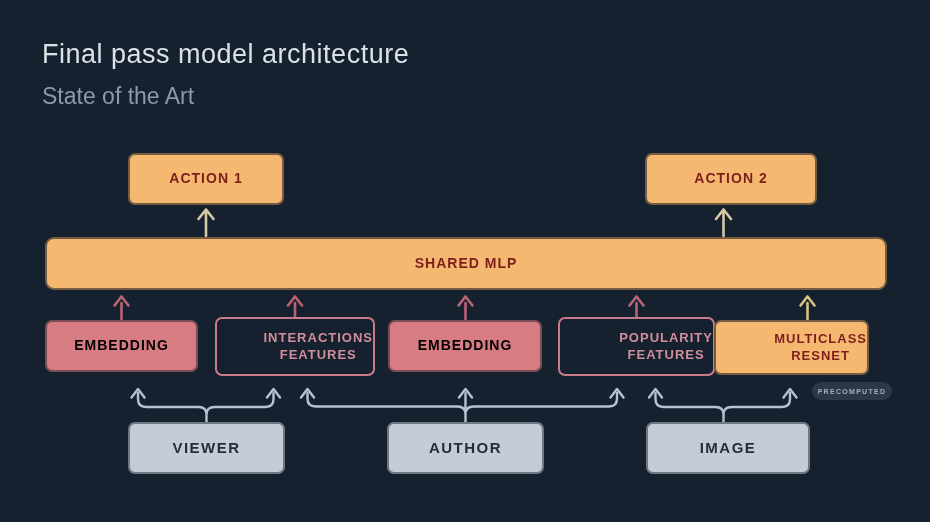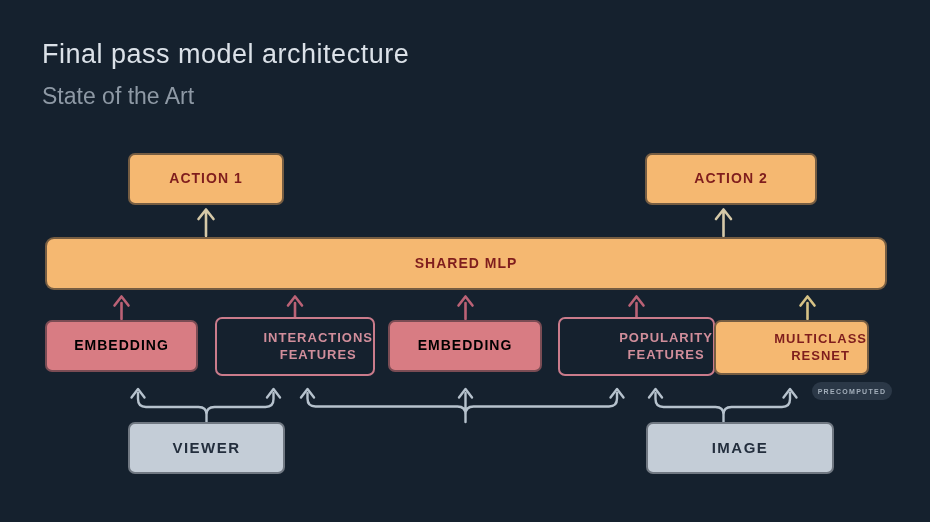--- a/index.html
+++ b/index.html
@@ -151,17 +151,20 @@
     </div>
   </div>
 
   <div class="badge">
     <span>PRECOMPUTED</span>
   </div>
 
   <div class="node grayblue fs15" style="left:128px;top:422px;width:157px;height:52px;">
     <span>VIEWER</span>
   </div>
-  <div class="node grayblue fs15" style="left:646px;top:422px;width:188px;height:52px;">
+  <div class="node grayblue fs15" style="left:387px;top:422px;width:157px;height:52px;">
+    <span>AUTHOR</span>
+  </div>
+  <div class="node grayblue fs15" style="left:646px;top:422px;width:164px;height:52px;">
     <span>IMAGE</span>
   </div>
 
 </div>
 
 </body></html>

